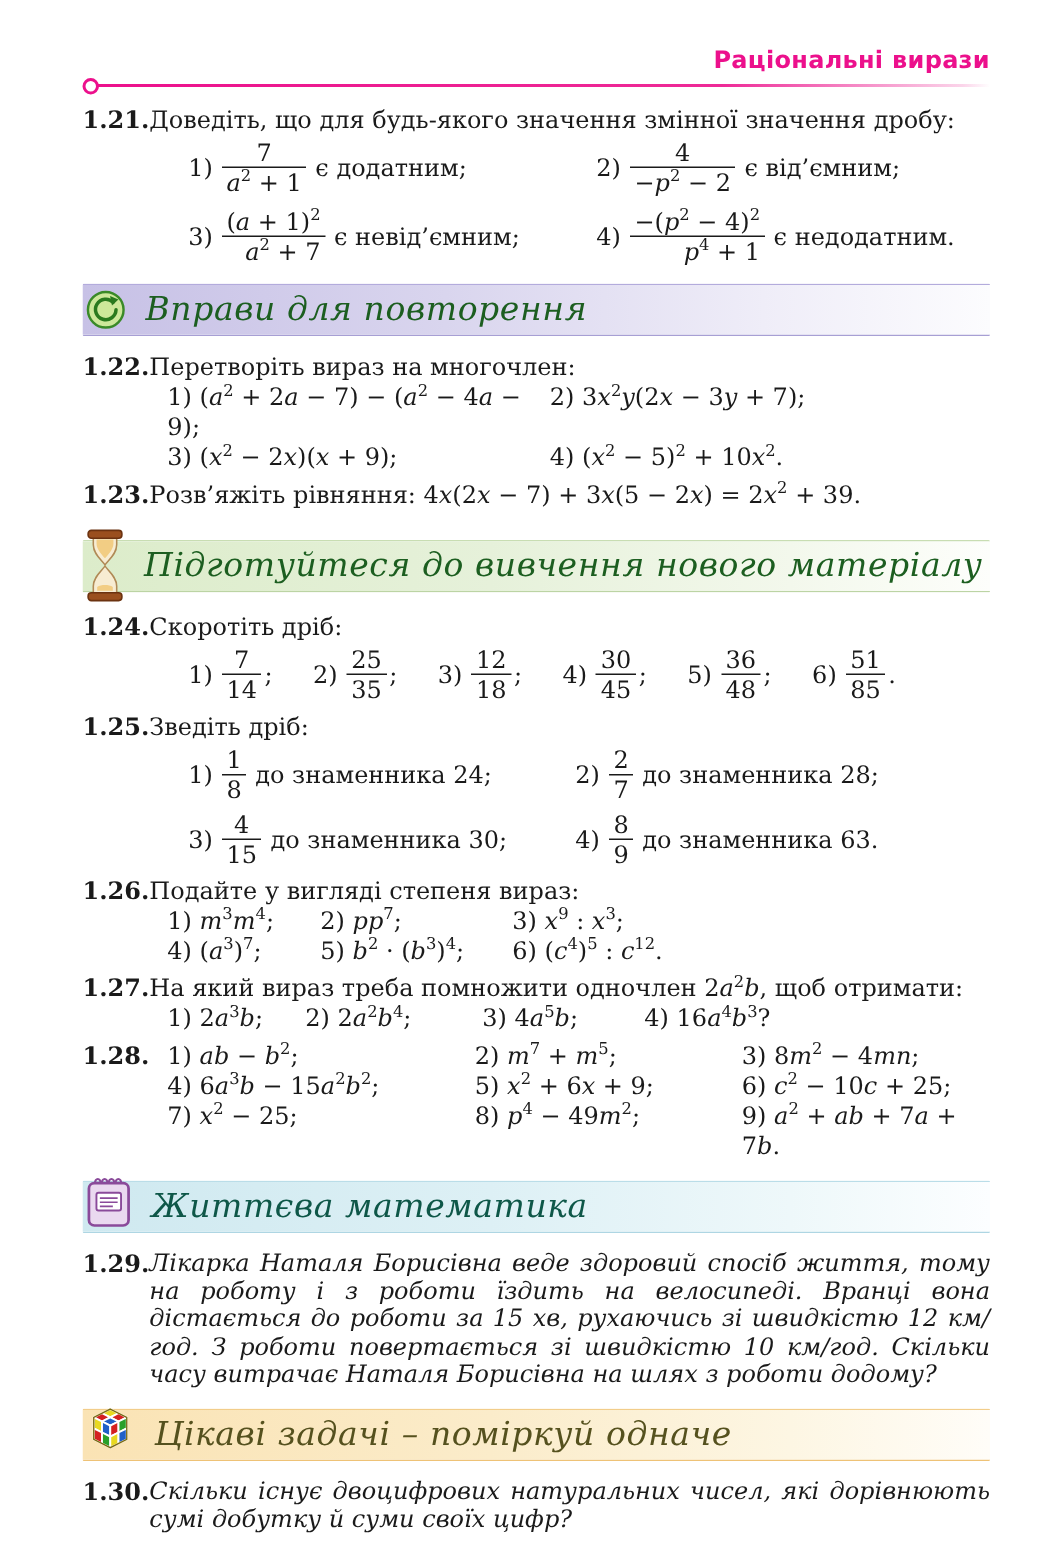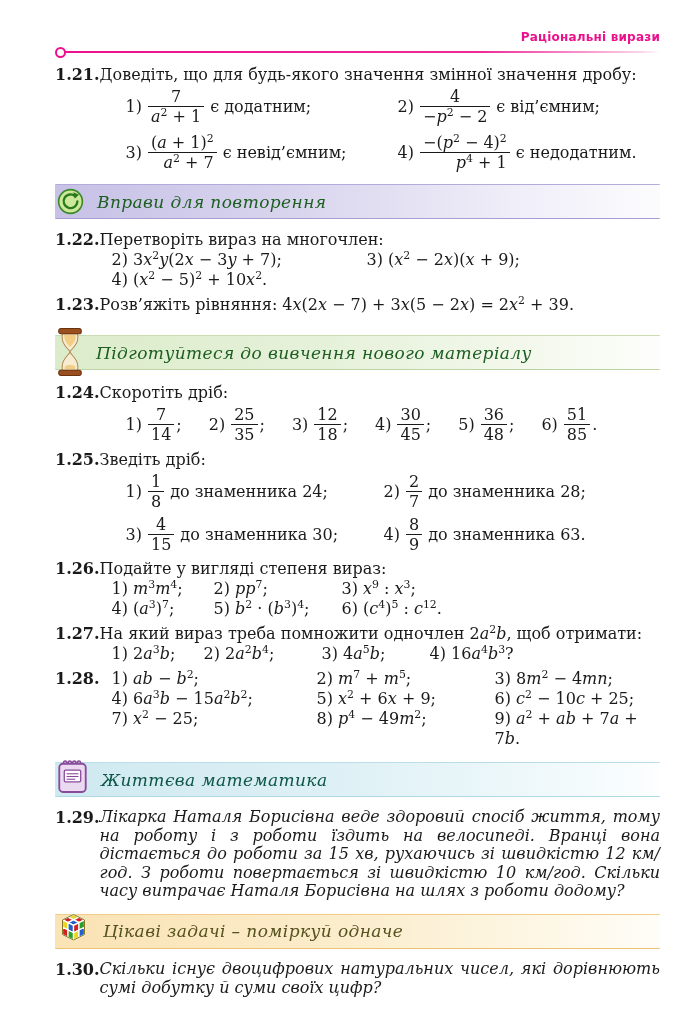--- a/index.html
+++ b/index.html
@@ -10,21 +10,21 @@
     background:#ffffff;
     padding:30px 35px 0 55px;
     font-family:"DejaVu Serif","Liberation Serif",serif;
     font-size:16px;color:#1a1a1a;
     overflow:hidden;
   }
   
   .chapter-title{
     text-align:right;
     font-family:"DejaVu Sans","Liberation Sans",sans-serif;
-    font-weight:bold;font-size:12px;color:#ec108c;
+    font-weight:bold;font-size:16px;color:#ec108c;
     letter-spacing:.2px;
   }
   .rule{position:relative;height:2px;margin-top:7px;}
   .rule .rule-line{
     position:absolute;left:10px;right:0;top:0;height:2px;
     background:linear-gradient(to right,#ec108c 0%,#ee2a97 70%,#fbd5ea 97%,#ffffff 100%);
   }
   .rule .rule-dot{
     position:absolute;left:0;top:-4px;width:7px;height:7px;
     border:2px solid #ec108c;border-radius:50%;background:#fff;
@@ -54,21 +54,21 @@
   
   .banner{
     position:relative;height:33px;margin-top:13px;margin-bottom:11px;
     display:flex;align-items:center;overflow:visible;
     border-radius:1px;
   }
   .banner .bicon{flex:0 0 auto;display:flex;align-items:center;justify-content:center;
     margin-left:2px;position:relative;z-index:2;}
   .banner .btitle{
     margin-left:13px;
-    font-style:italic;font-size:17px;letter-spacing:.4px;
+    font-style:italic;font-size:22px;letter-spacing:.4px;
     font-family:"DejaVu Serif","Liberation Serif",serif;
     white-space:nowrap;
   }
   .banner-review{
     background:linear-gradient(to right,#c7c1e6 0%,#d9d5ee 40%,#efedf8 75%,#fcfcfe 100%);
     border-top:1px solid #b3abdc;border-bottom:1px solid #a79fd4;
   }
   .banner-review .btitle{color:#1c5e20;}
   .banner-prepare{
     background:linear-gradient(to right,#dcecca 0%,#e6f1da 45%,#f3f8ec 78%,#fdfefb 100%);
@@ -148,20 +148,21 @@
       </svg>
     </span>
     <span class="btitle">Вправи для повторення</span>
   </div>
 
   <div class="problem">
     <span class="pnum">1.22.</span>
     <div class="pbody">
       <div class="ptext">Перетворіть вираз на многочлен:</div>
       <div class="ilist ilist-122">
+        <span>1) (<i>a</i><sup>2</sup> + 2<i>a</i> − 7) − (<i>a</i><sup>2</sup> − 4<i>a</i> − 9);</span>
         <span>2) 3<i>x</i><sup>2</sup><i>y</i>(2<i>x</i> − 3<i>y</i> + 7);</span>
         <span>3) (<i>x</i><sup>2</sup> − 2<i>x</i>)(<i>x</i> + 9);</span>
         <span>4) (<i>x</i><sup>2</sup> − 5)<sup>2</sup> + 10<i>x</i><sup>2</sup>.</span>
       </div>
     </div>
   </div>
 
   <div class="problem" style="margin-top:5px">
     <span class="pnum">1.23.</span>
     <div class="pbody">

